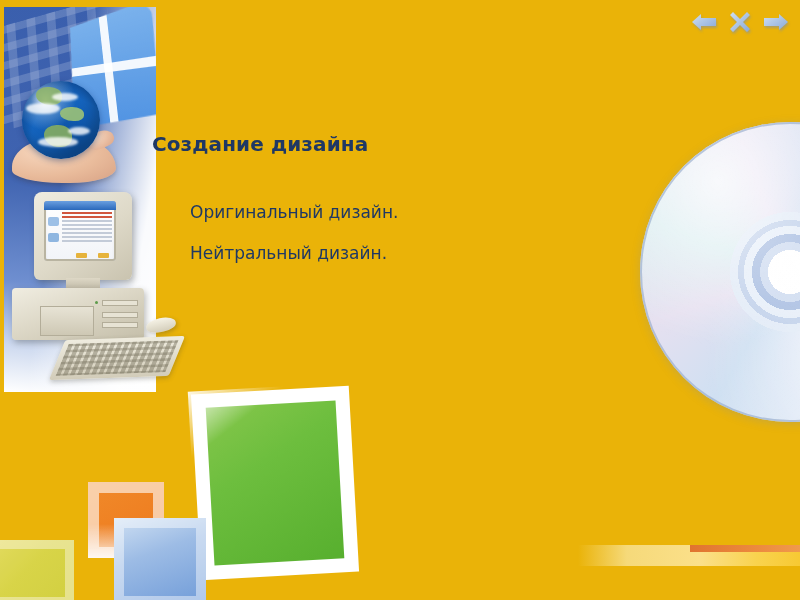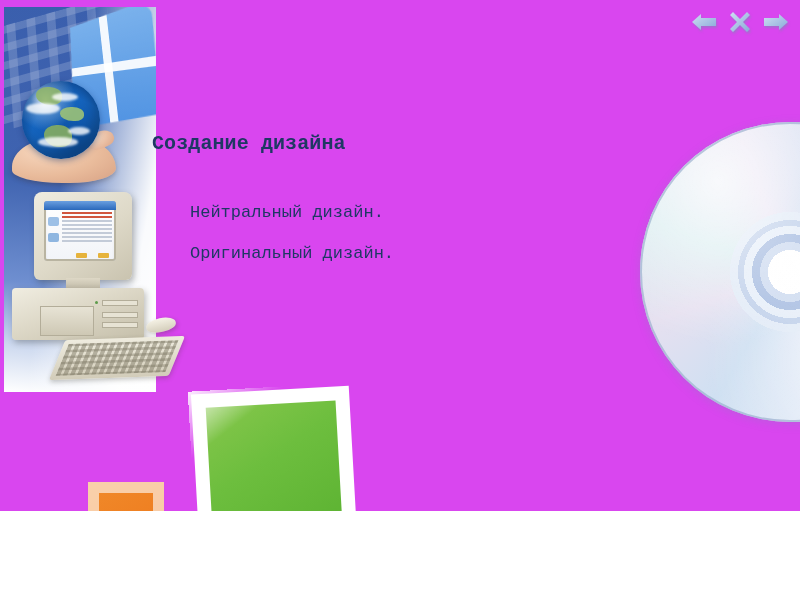--- a/index.html
+++ b/index.html
@@ -7,24 +7,23 @@
     margin: 0;
     padding: 0;
     background: #ffffff;
   }
   body {
     font-family: "DejaVu Sans", sans-serif;
   }
   #slide {
     position: relative;
     width: 800px;
-    height: 511px;
+    height: 600px;
     overflow: hidden;
-    background: #d946ef;
-    font-family: Liberation Mono, monospace;
+    background: #eab308;
   }
 
   
   .left-banner {
     position: absolute;
     left: 4px;
     top: 7px;
     width: 152px;
     height: 385px;
     overflow: hidden;
@@ -530,22 +529,22 @@
             <stop offset="1" stop-color="#89a9d8"></stop>
           </linearGradient>
         </defs>
         <path d="M16 2 L16 6 L1 6 L1 14 L16 14 L16 18 L25 10 Z" fill="url(#gr)"></path>
       </svg>
     </div>
   </div>
 
   <div class="title">Создание дизайна</div>
   <div class="bullets">
+    <div class="bullet">Оригинальный дизайн.</div>
     <div class="bullet">Нейтральный дизайн.</div>
-    <div class="bullet">Оригинальный дизайн.</div>
   </div>
 
   <div class="sq sq-green"></div>
   <div class="sq sq-orange"></div>
   <div class="sq sq-blue"></div>
   <div class="sq sq-yellow"></div>
 
   <div class="bar-yellow"></div>
   <div class="bar-orange"></div>
 

